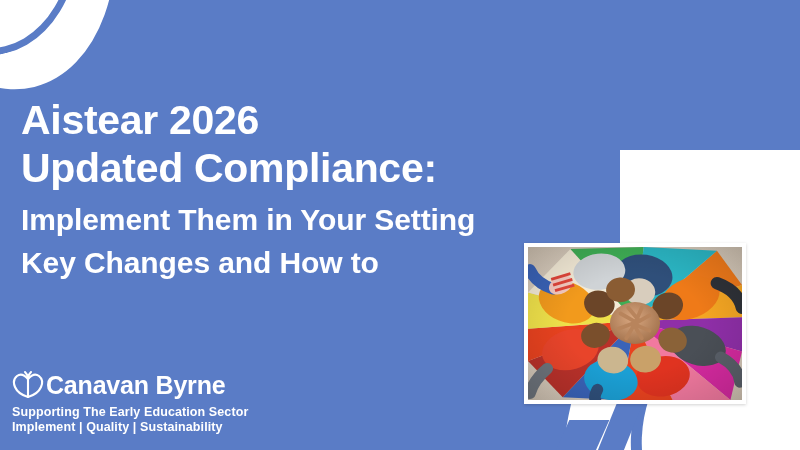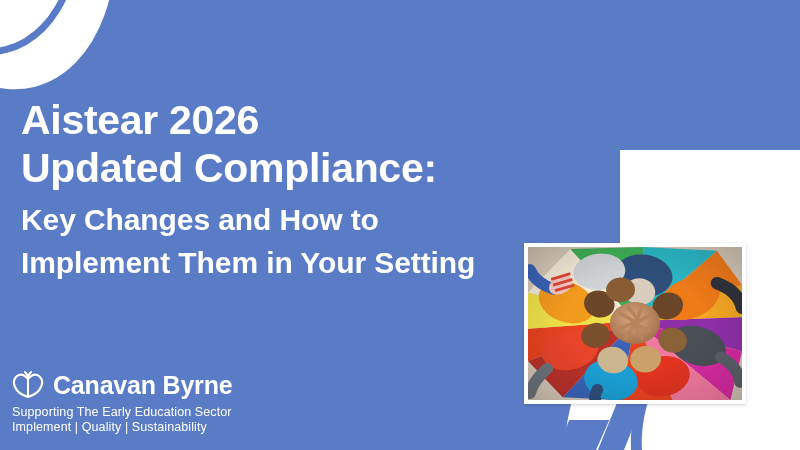--- a/index.html
+++ b/index.html
@@ -118,32 +118,32 @@
     background:radial-gradient(ellipse at 50% 50%, rgba(0,0,0,0) 45%, rgba(0,0,0,0.16) 100%);
     z-index:9;
   }
 
   
   #logo {
     position:absolute;
     left:12px; top:370px;
     color:#ffffff;
   }
-  #logo-top { display:flex; align-items:center; gap:7px; }
+  #logo-top { display:flex; align-items:center; }
   #logo-mark { width:34px; height:30px; flex:none; }
   #logo-word {
     font-size:25px;
     font-weight:bold;
     letter-spacing:-0.2px;
     line-height:1;
     white-space:nowrap;
   }
   #logo-tag1, #logo-tag2 {
     font-size:12.5px;
-    font-weight:400;
+    font-weight:700;
     line-height:14.5px;
     white-space:nowrap;
     letter-spacing:0.1px;
   }
   #logo-tag1 { margin-top:5px; }
 </style>
 </head>
 <body>
 
 <div id="slide">
@@ -154,22 +154,22 @@
   <div class="deco" id="deco-bottomright-fill"></div>
   <div class="deco" id="deco-bottomright"></div>
   <div class="deco" id="deco-br-arc"></div>
   <div class="deco" id="deco-bottom-wedge"></div>
   <div class="deco" id="deco-bottom-wedge2"></div>
 
   <div id="headline-block">
     <div class="h-line">Aistear 2026</div>
     <div class="h-line">Updated Compliance:</div>
     <div id="subtitle-wrap">
+      <div class="sub-line">Implement Them in Your Setting</div>
       <div class="sub-line">Key Changes and How to</div>
-      <div class="sub-line">Implement Them in Your Setting</div>
     </div>
   </div>
 
   <div id="photo-frame">
     <div id="photo" title="Overhead view of young children lying in a circle on a rainbow parachute with hands joined in the centre">
       <svg viewBox="0 0 222 161" preserveAspectRatio="none" style="position:absolute;inset:0;width:100%;height:100%;">
         <defs>
           <radialGradient id="floorG" cx="50%" cy="50%" r="75%">
             <stop offset="0%" stop-color="#efe7dc"></stop>
             <stop offset="100%" stop-color="#cdbfae"></stop>

